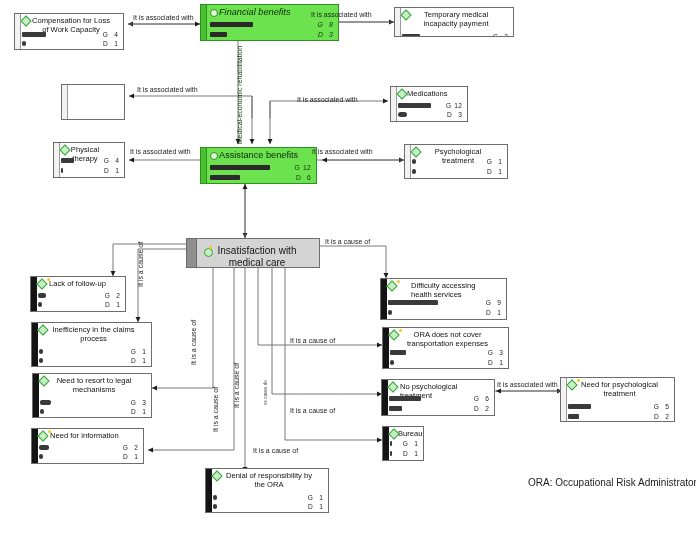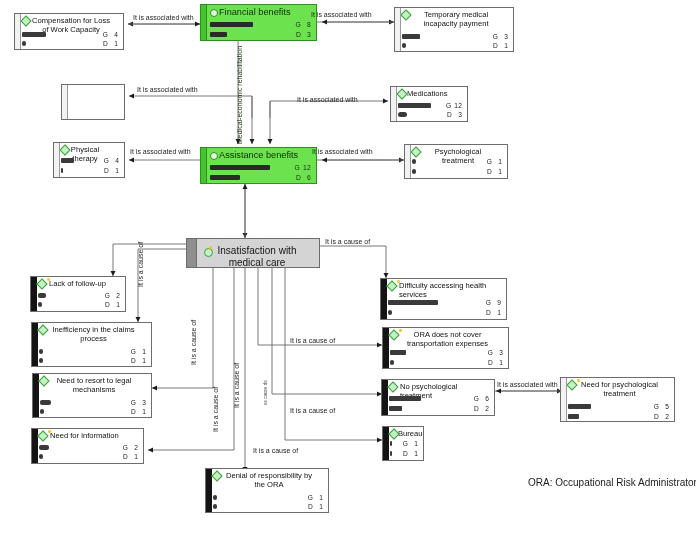--- a/index.html
+++ b/index.html
@@ -189,21 +189,21 @@
     <div class="row" style="top:25px;">
       <span class="bar dotm"></span>
       <span class="cnt">
           <span>D</span>
           <span class="num">1</span>
         </span>
     </div>
   </div>
 </div>
 
-<div class="node green" style="left:200px;top:4px;width:117px;height:37px;">
+<div class="node green" style="left:200px;top:4px;width:139px;height:37px;font-style:italic;">
   <div class="sidebar"></div>
   <div class="body">
     <span class="diamond"></span>
     <span class="title">Financial benefits</span>
     <div class="row" style="top:15px;left:3px;">
       <span class="bar" style="width:43px;"></span>
       <span class="cnt">
           <span>G</span>
           <span class="num">8</span>
         </span>
@@ -211,21 +211,21 @@
     <div class="row" style="top:25px;left:3px;">
       <span class="bar" style="width:17px;"></span>
       <span class="cnt">
           <span>D</span>
           <span class="num">3</span>
         </span>
     </div>
   </div>
 </div>
 
-<div class="node" style="left:394px;top:7px;width:120px;height:45px;">
+<div class="node" style="left:394px;top:7px;width:120px;height:30px;">
   <div class="sidebar"></div>
   <div class="body">
     <span class="diamond"></span>
     <span class="title">Temporary medical incapacity payment</span>
     <div class="row" style="top:24px;">
       <span class="bar" style="width:18px;"></span>
       <span class="cnt">
           <span>G</span>
           <span class="num">3</span>
         </span>
@@ -451,21 +451,21 @@
         </span>
     </div>
   </div>
 </div>
 
 <div class="node dark" style="left:380px;top:278px;width:127px;height:42px;">
   <div class="sidebar"></div>
   <div class="body">
     <span class="diamond"></span>
     <span class="dot-note" style="left:10px;"></span>
-    <span class="title" style="text-align:left;padding-left:12px;">Difficulty accessing health services</span>
+    <span class="title" style="text-align:left;padding-left:24px;">Difficulty accessing health services</span>
     <div class="row" style="top:19px;">
       <span class="bar" style="width:50px;"></span>
       <span class="cnt">
           <span>G</span>
           <span class="num">9</span>
         </span>
     </div>
     <div class="row" style="top:29px;">
       <span class="bar dotm"></span>
       <span class="cnt">

